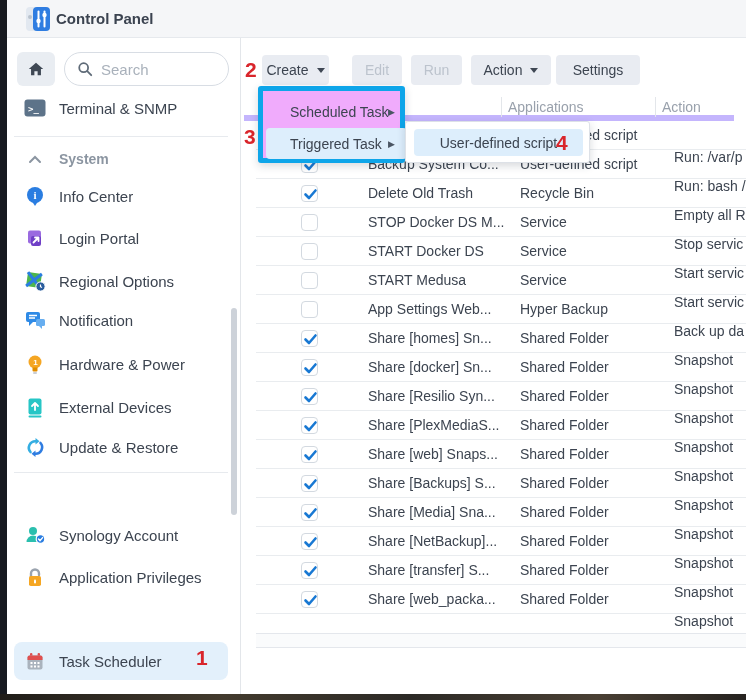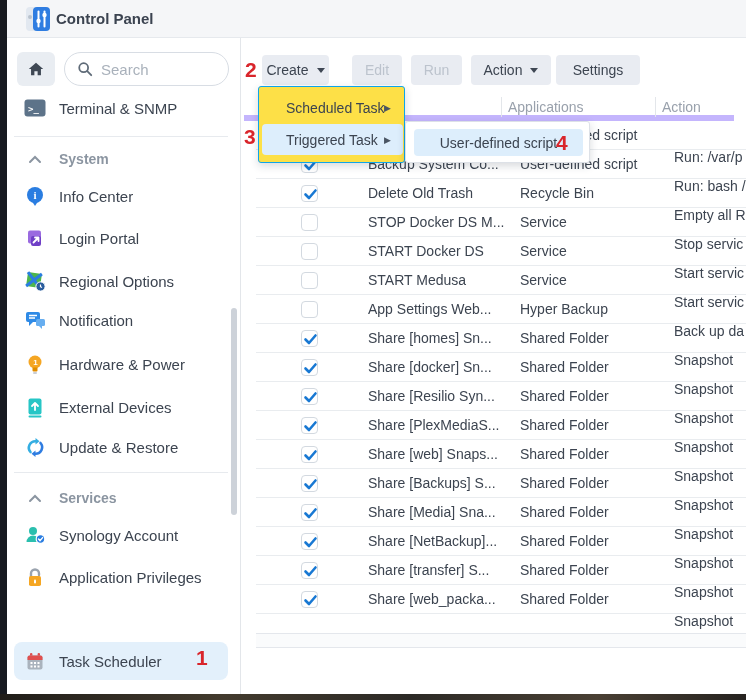--- a/index.html
+++ b/index.html
@@ -50,21 +50,21 @@
   .cell.app  { left:264px; width:145px; overflow:hidden; }
   .cell.act  { left:418px; width:72px; overflow:hidden;margin-top:22px; }
   .cb { position:absolute; left:45px; top:6px; width:17px; height:17px; background:#fff; border:1px solid #d3d9e0; border-radius:4px; cursor:pointer; }
   .cb .tick { display:none; position:absolute; left:1px; top:1px; }
   .cb[data-checked="true"] .tick { display:block; }
   .t-extra-band { position:absolute; left:256px; top:634px; width:490px; height:13px; background:#fafbfc; }
   .t-extra-line1 { position:absolute; left:256px; top:633px; width:490px; height:1px; background:#e4e7ec; }
   .t-extra-line2 { position:absolute; left:256px; top:647px; width:490px; height:1px; background:#e4e7ec; }
 
   
-  .menu-panel { position:absolute; left:258px; top:86px; width:147px; height:77px; background:#fde047; border:1px solid #0ea5e9; border-radius:3px; box-shadow:0 3px 9px rgba(40,50,65,.18); z-index:50; }
+  .menu-panel { position:absolute; left:258px; top:86px; width:147px; height:77px; background:#f0abfc; border:5px solid #0ea5e9; border-radius:3px; box-shadow:0 3px 9px rgba(40,50,65,.18); z-index:50; }
   .menu-item { position:absolute; left:3px; width:141px; height:31px; display:flex; align-items:center; font-size:14px; color:#3c4450; border-radius:4px; cursor:pointer; }
   .menu-item .lbl { margin-left:24px; white-space:nowrap; }
   .menu-item .arr { position:absolute; right:12px; font-size:9px; color:#4a5563; }
   .menu-item.hl { background:#ddeefc; }
   .submenu-panel { position:absolute; left:405px; top:121px; width:185px; height:42px; background:#fff; border:1px solid #dde1e7; border-radius:3px; box-shadow:0 3px 9px rgba(40,50,65,.18); z-index:51; }
   .submenu-item { position:absolute; left:8px; top:7px; width:169px; height:27px; background:#ddeefc; border-radius:4px; display:flex; align-items:center; justify-content:center; font-size:14px; color:#3c4450; cursor:pointer; white-space:nowrap; }
 
   
   .anno { position:absolute; z-index:60; color:#d9252b; font-size:21px; font-weight:bold; font-family:"Liberation Sans",sans-serif; }
 </style>
@@ -201,28 +201,20 @@
           <polygon points="10.5,1 10.5,7.5 14.5,4.2" fill="#35aee2"></polygon>
           <path d="M15.5 6 A6.5 6.5 0 0 1 10.5 16.8" fill="none" stroke="#2f7de1" stroke-width="2.6" stroke-linecap="round"></path>
           <polygon points="10.5,20 10.5,13.5 6.5,16.8" fill="#2f7de1"></polygon>
         </svg>
     </span>
     <span class="s-lbl">Update &amp; Restore</span>
   </div>
 
   <div class="s-div" style="top:472px"></div>
 
-  <div class="s-head" style="top:487px">
-    <span class="s-ico">
-      <svg width="14" height="9" viewBox="0 0 14 9">
-          <polyline points="2,7 7,2 12,7" fill="none" stroke="#8b95a1" stroke-width="2" stroke-linecap="round"></polyline>
-        </svg>
-    </span>
-    <span class="s-lbl">Services</span>
-  </div>
 
   <div class="s-item" style="top:517px">
     <span class="s-ico">
       <svg width="21" height="20" viewBox="0 0 21 20">
           <circle cx="8" cy="6" r="4" fill="#2bbfae"></circle>
           <path d="M1.5 17 A6.5 6.5 0 0 1 14.5 17 Z" fill="#2bbfae"></path>
           <circle cx="15.5" cy="14" r="4.3" fill="#2a7de1" stroke="#fff" stroke-width="1.2"></circle>
           <path d="M13.5 14 L15 15.6 L17.6 12.6" stroke="#fff" stroke-width="1.4" fill="none" stroke-linecap="round"></path>
         </svg>
     </span>

